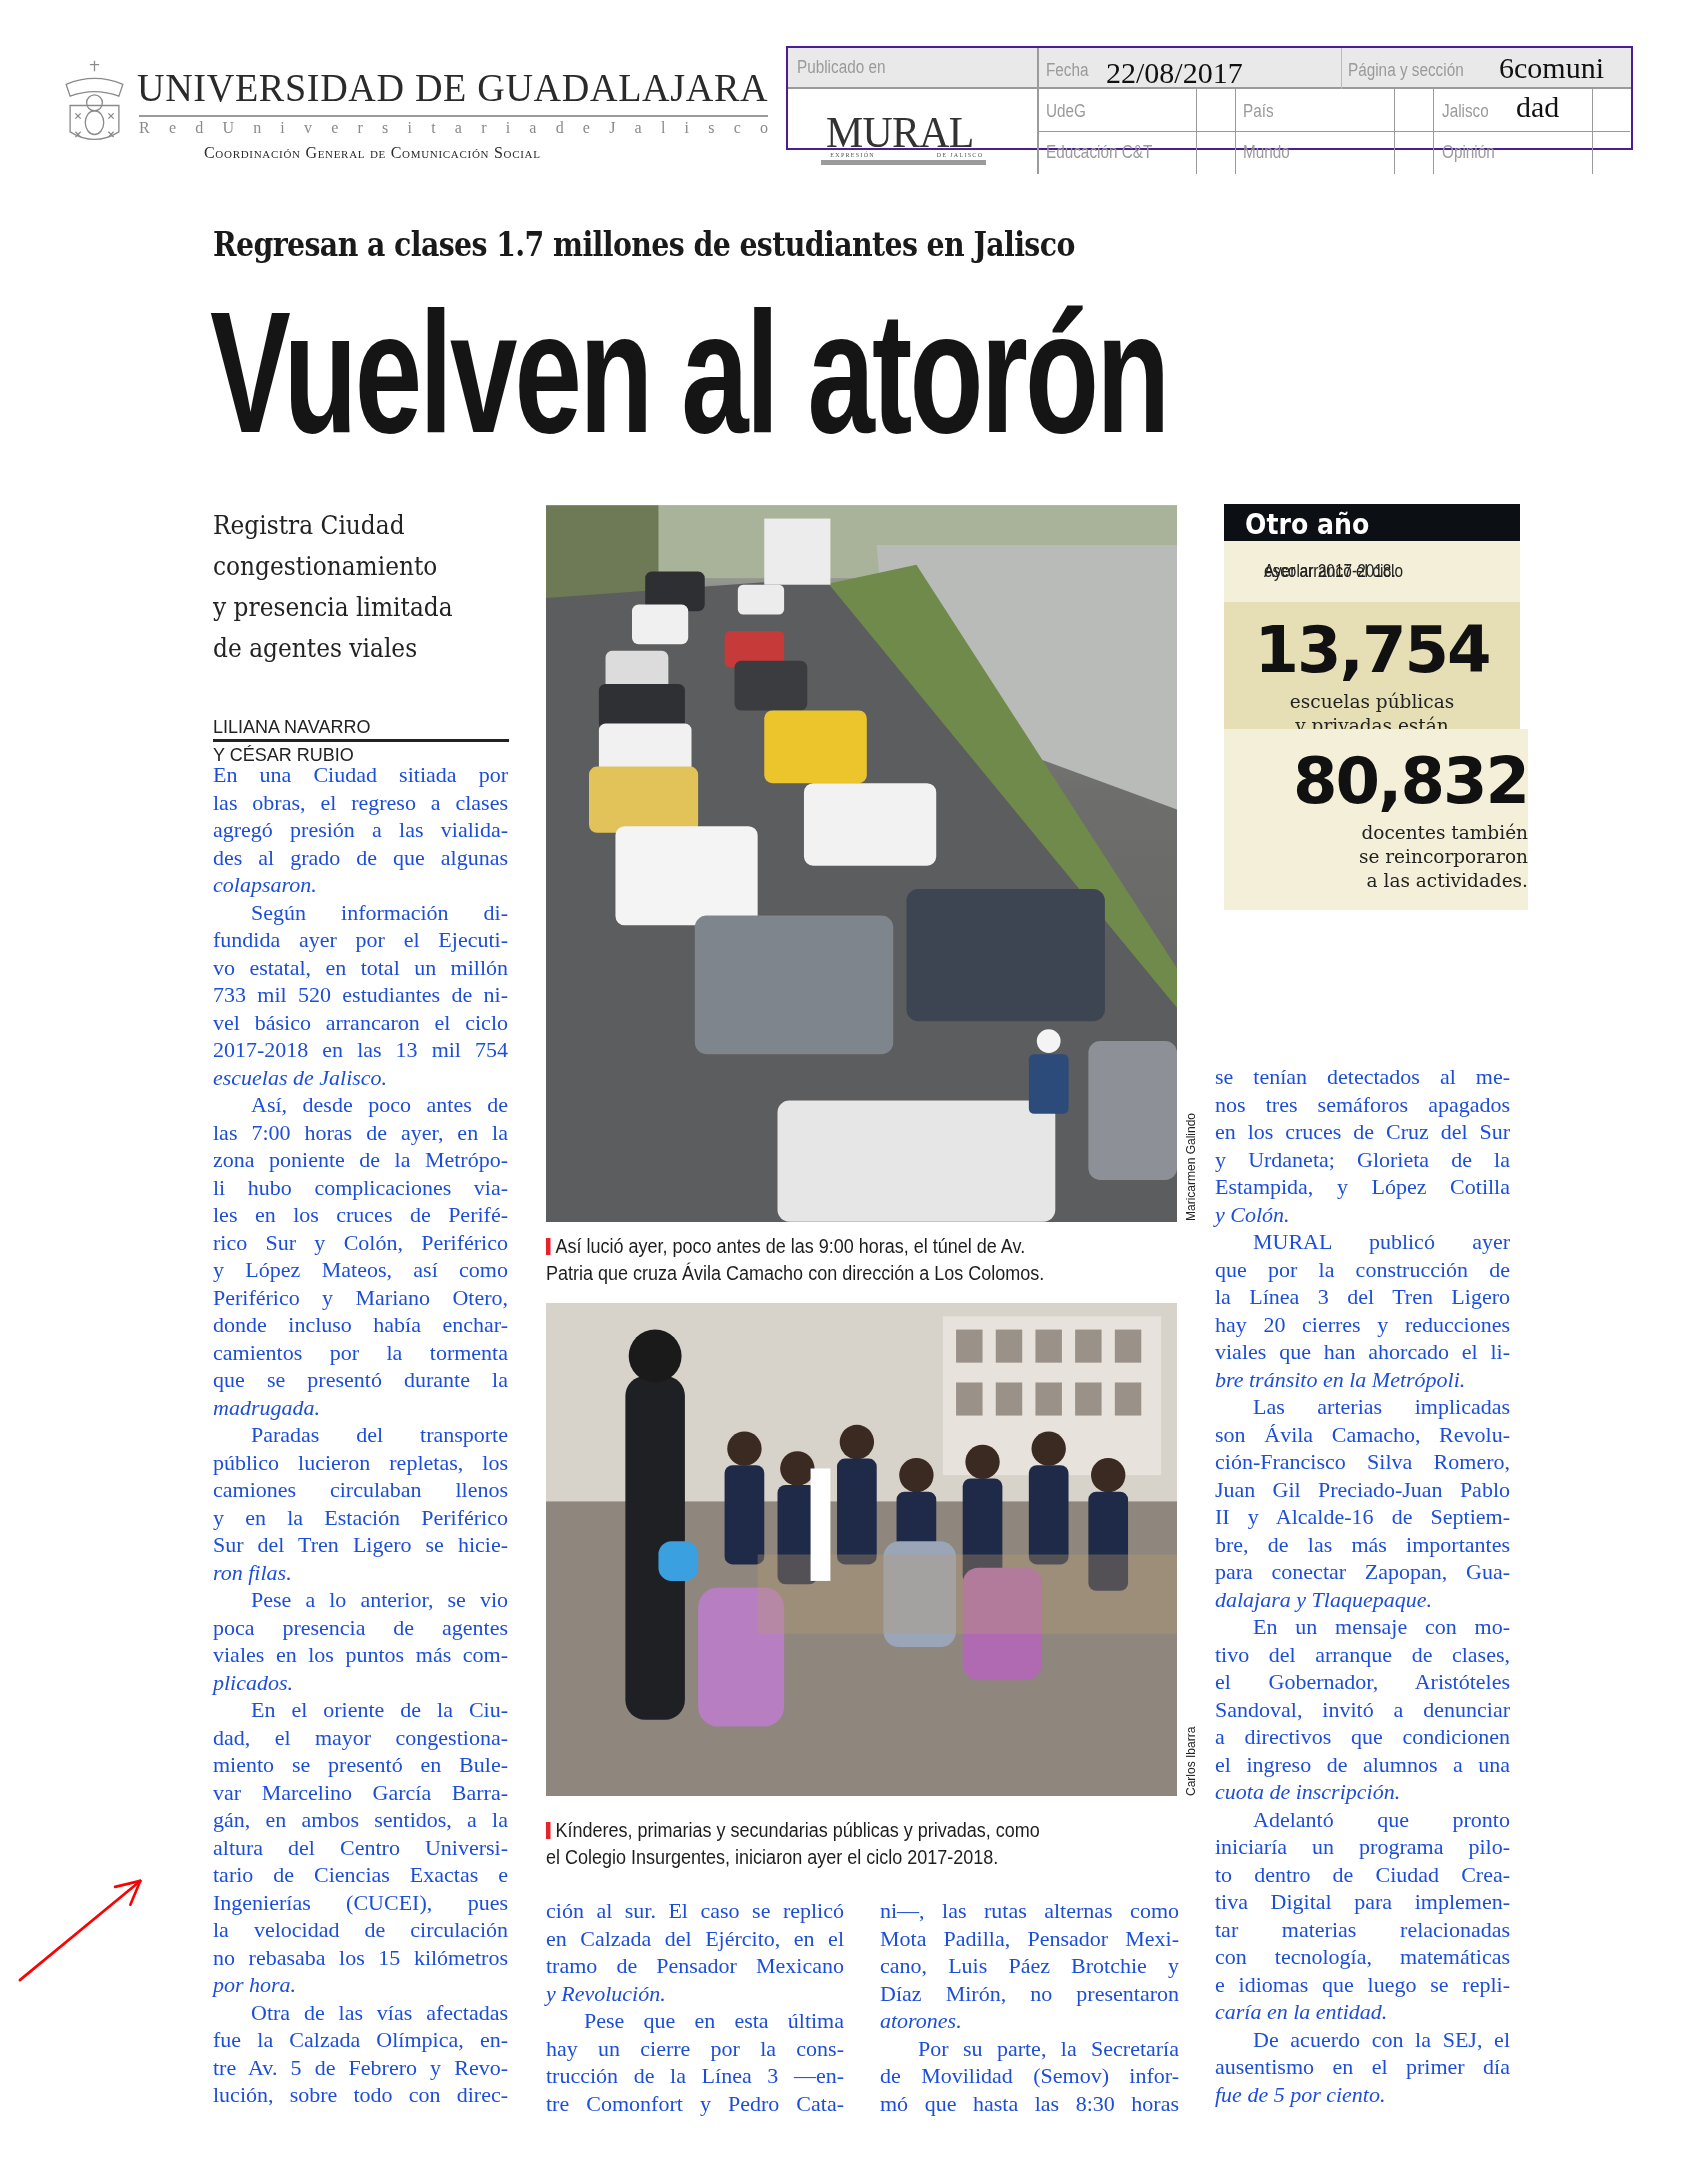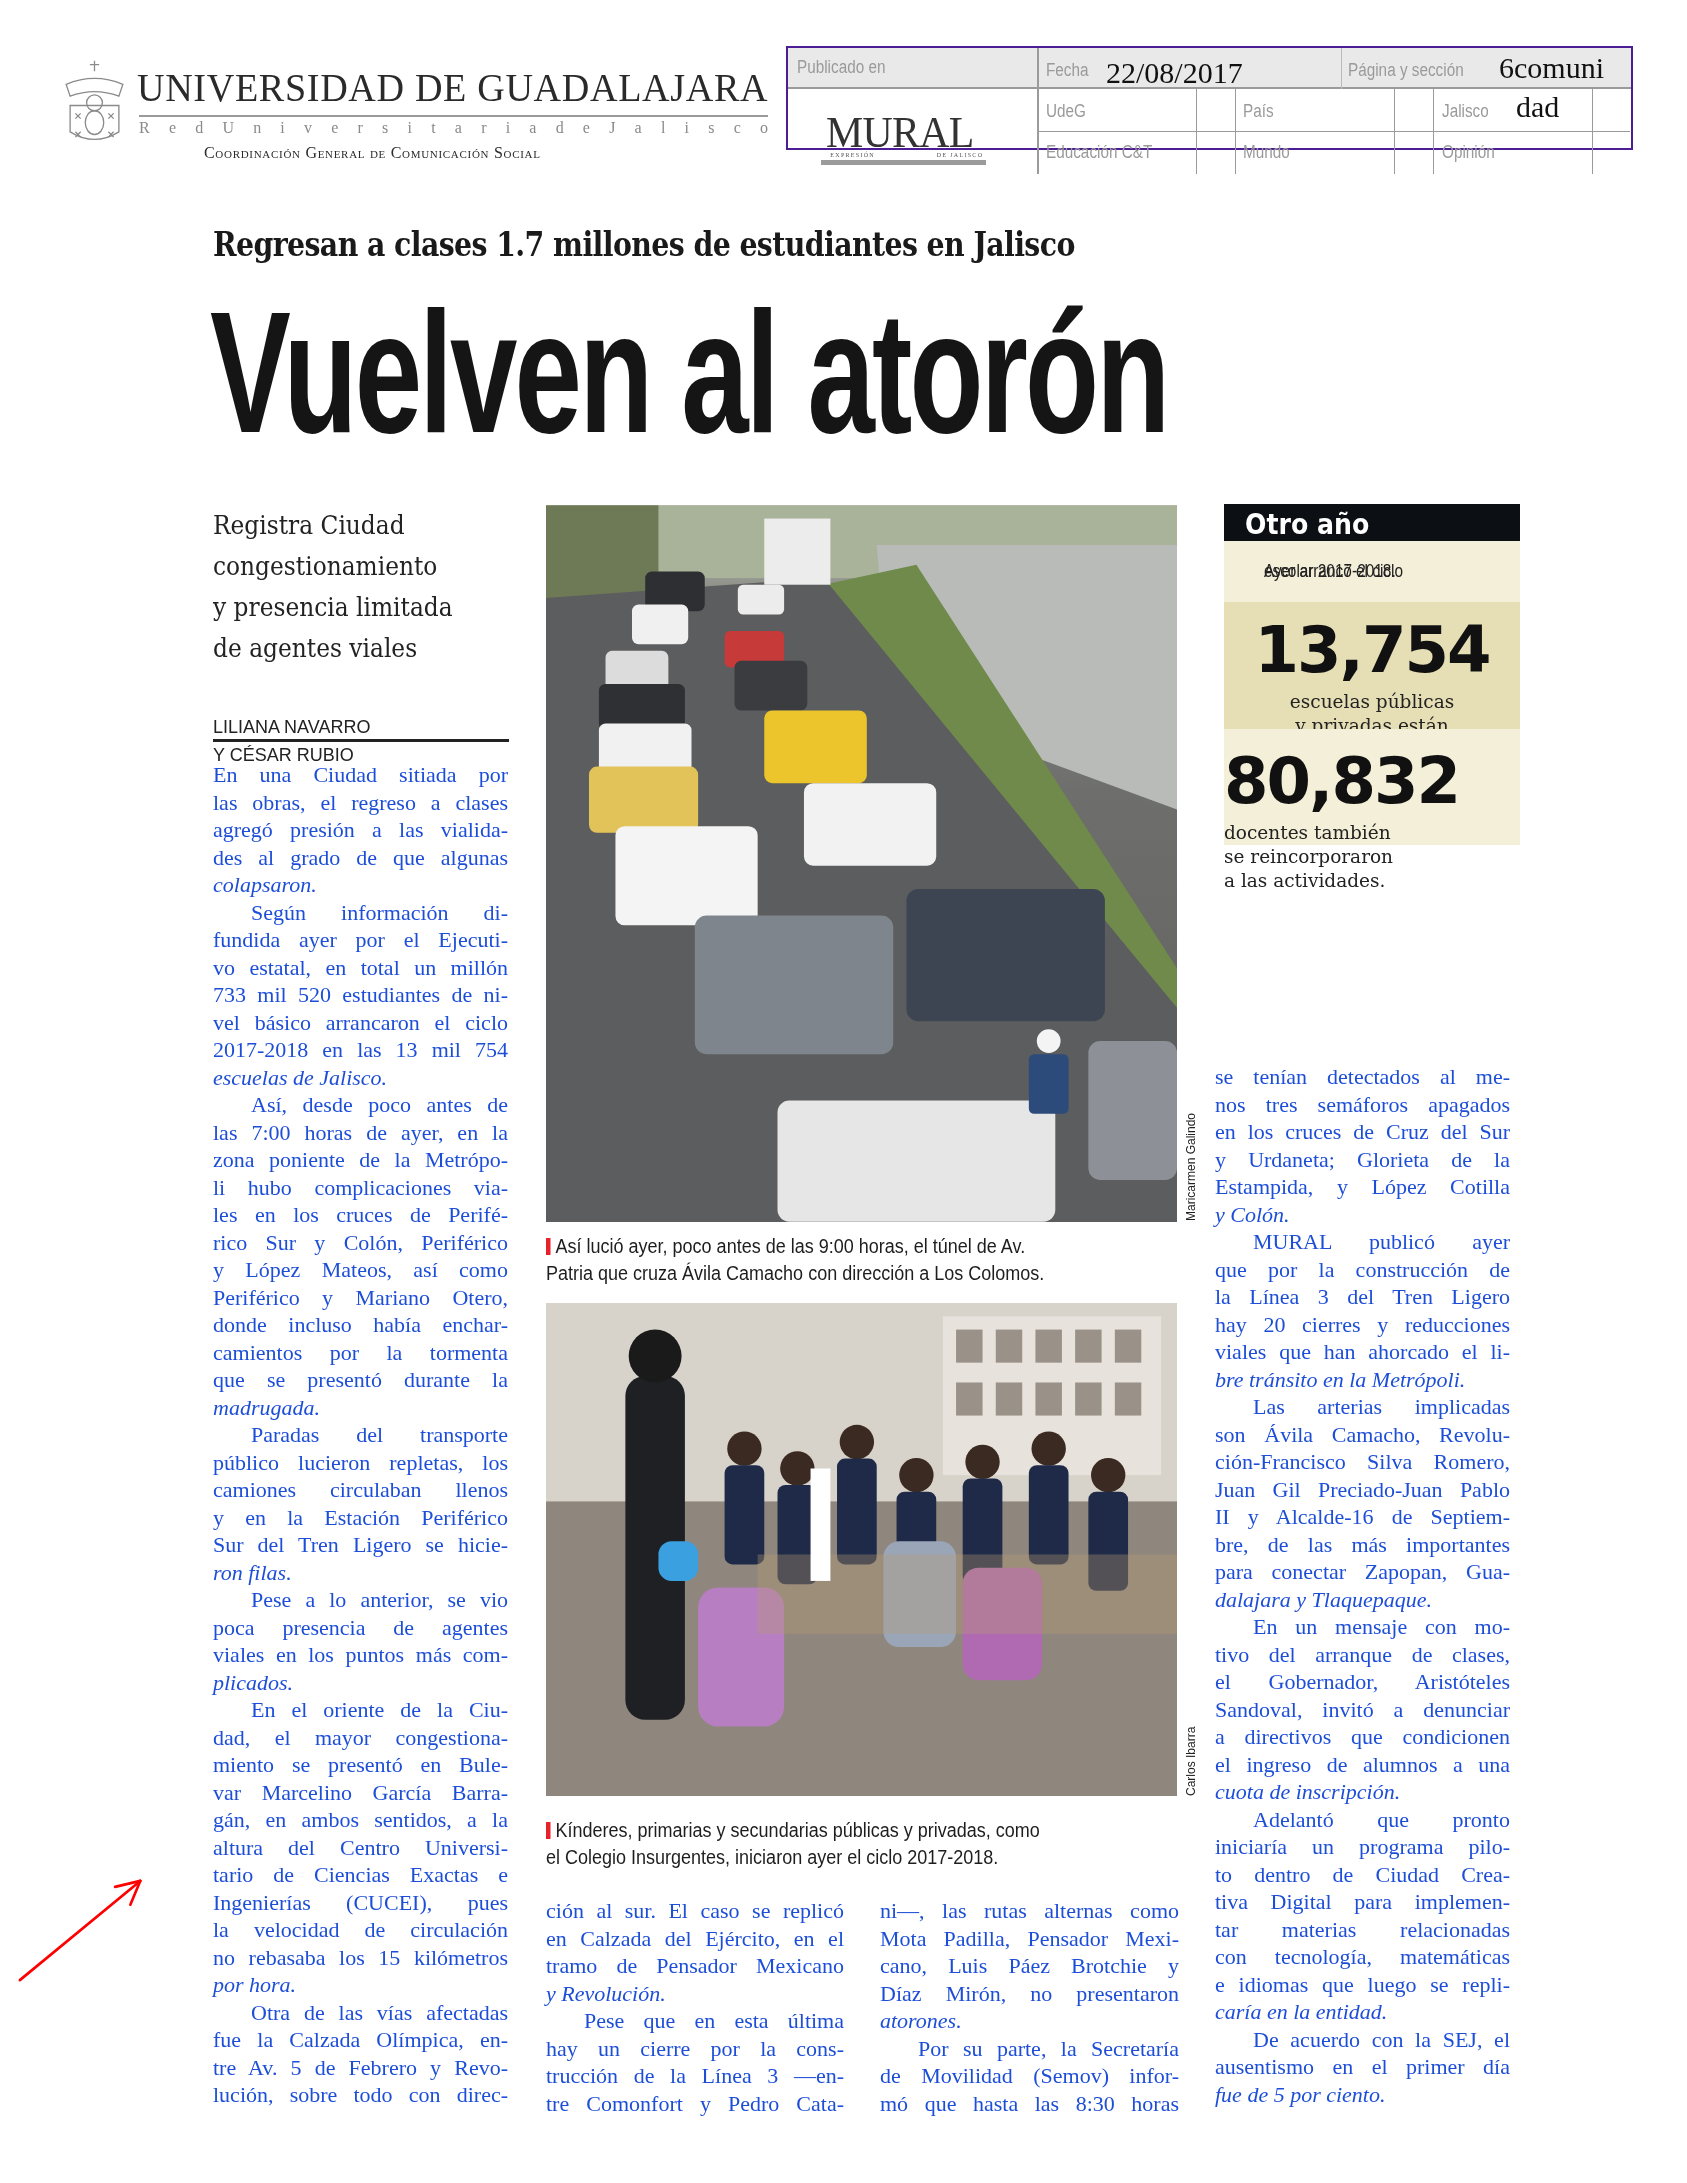--- a/index.html
+++ b/index.html
@@ -56,21 +56,21 @@
   .caption1 { left: 546px; top: 1233px; }
   .caption2 { left: 546px; top: 1817px; }
 
   
   .infobox { position: absolute; left: 1224px; top: 504px; width: 296px; height: 529px; }
   .ib-head { position: absolute; left: 0; top: 0; width: 296px; height: 37px; background: #0c0f14; }
   .ib-head span { position: absolute; left: 21px; top: 4px; font-family: "DejaVu Sans", sans-serif; font-weight: bold; font-size: 28px; color: #fff; transform: scaleX(0.9); transform-origin: left; white-space: nowrap; }
   .ib-intro { position: absolute; left: 0; top: 37px; width: 296px; height: 61px; background: #f4efd8; }
   .ib-intro div { position: absolute; left: 21px; top: 9.3px; font-family: "Liberation Sans", sans-serif; font-size: 19px; line-height: 22.5px; color: #222; transform: scaleX(0.9); transform-origin: left; white-space: nowrap; }
   .ib-stat1 { position: absolute; left: 0; top: 98px; width: 296px; height: 127px; background: #e6dfb6; text-align: center; }
-  .ib-stat2 { position: absolute; left: 0; top: 225px; width: 296px; height: 116px; background: #f4efd8; text-align: left; }
+  .ib-stat2 { position: absolute; left: 0; top: 225px; width: 296px; height: 181px; background: #f4efd8; text-align: right; padding-left: 8px; }
   .ib-num { font-family: "DejaVu Sans", sans-serif; font-weight: bold; font-size: 64px; line-height: 1; color: #111; letter-spacing: -2px; }
   .ib-desc { font-family: "DejaVu Serif", serif; font-size: 18.5px; line-height: 24px; color: #222; }
   .ib-stat1 .ib-num { margin-top: 16px; }
   .ib-stat2 .ib-num { margin-top: 20px; }
   .ib-stat1 .ib-desc, .ib-stat2 .ib-desc { margin-top: 8px; }
 
   
   .arrow { position: absolute; left: 0; top: 1826px; width: 172px; height: 172px; }
 </style>
 </head>

